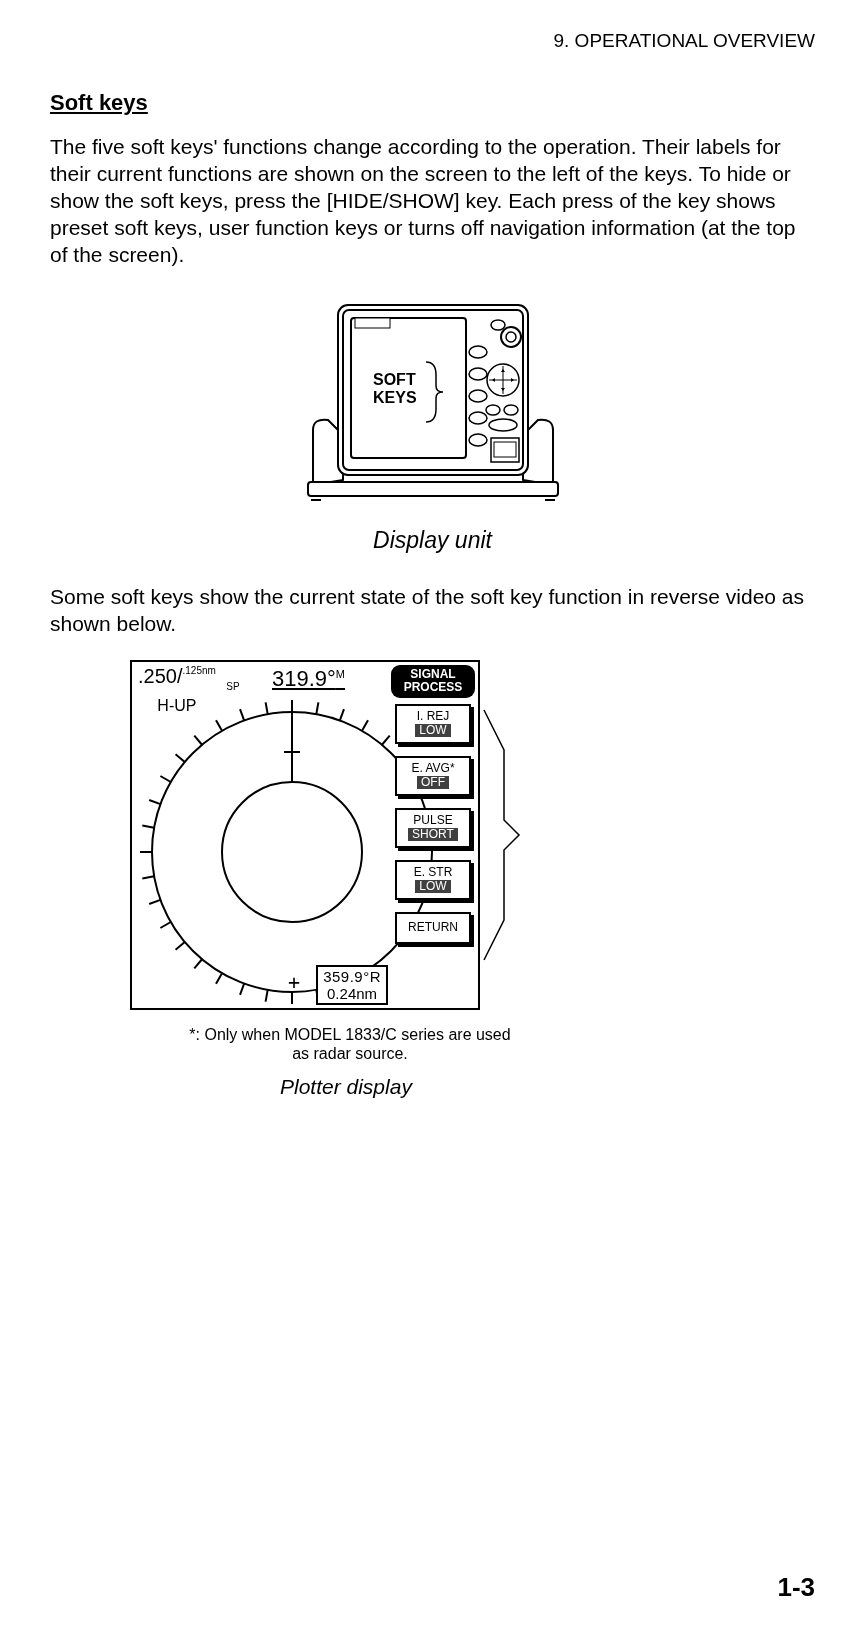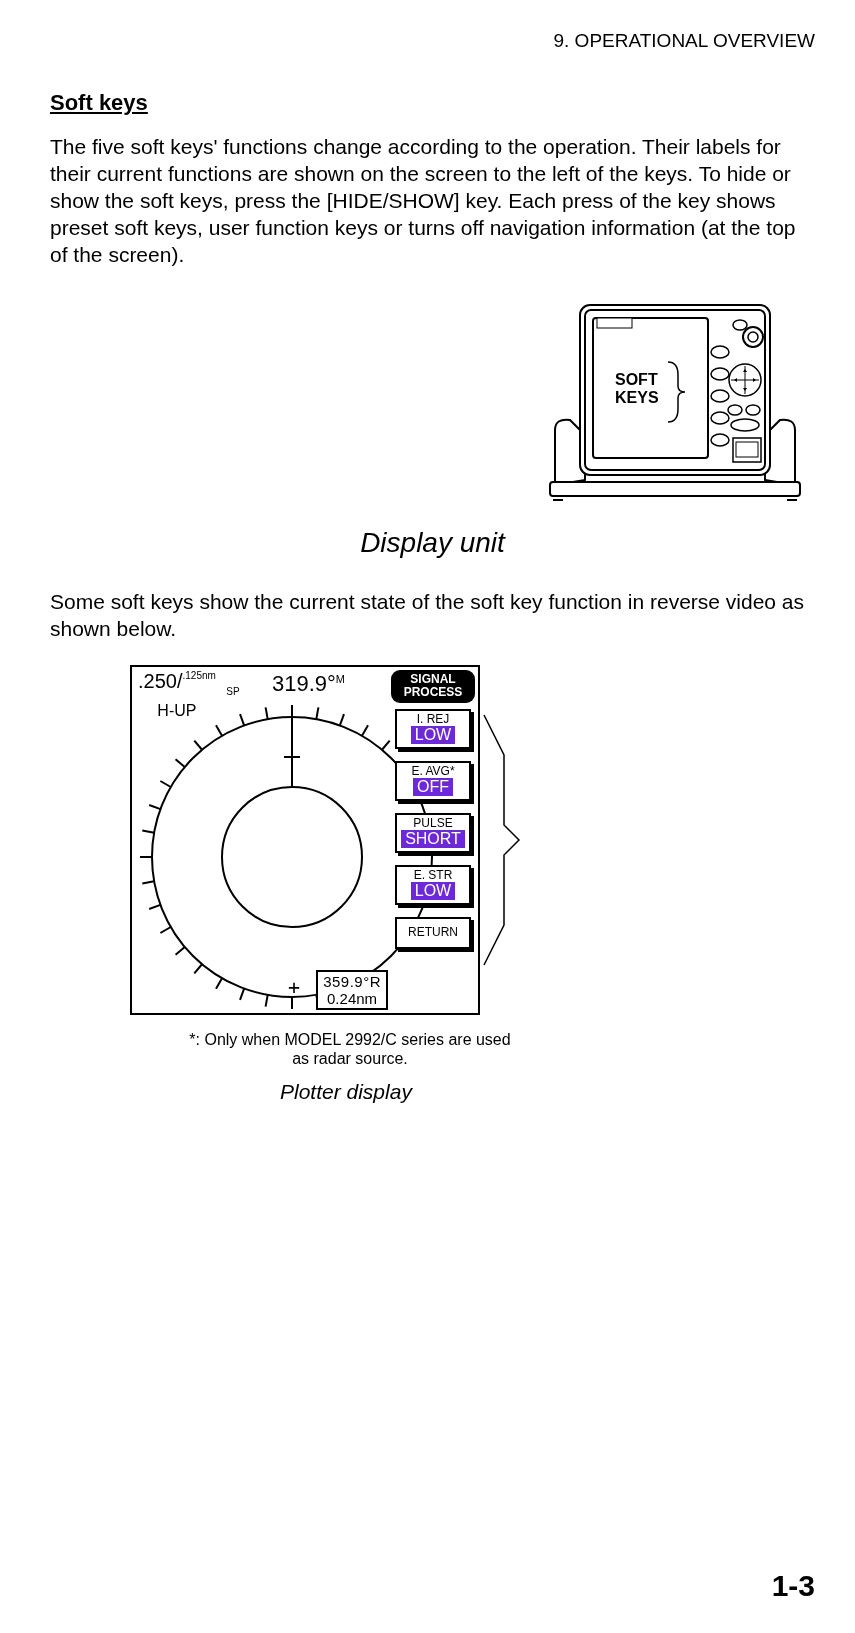--- a/index.html
+++ b/index.html
@@ -9,42 +9,42 @@
     color: #000;
     width: 855px;
     height: 1633px;
     padding: 30px 40px 30px 50px;
     position: relative;
     background: #fff;
   }
   .chapter-header { text-align: right; font-size: 19px; margin-bottom: 38px; }
   .section-title { font-weight: bold; text-decoration: underline; font-size: 22px; margin-bottom: 18px; }
   .para { font-size: 21px; line-height: 1.28; margin-bottom: 22px; }
-  .figure-caption { font-style: italic; text-align: center; font-size: 28px; margin: 12px 0 30px 0; }
-  .page-number { position: absolute; bottom: 30px; right: 40px; font-weight: bold; font-size: 30px; }
+  .figure-caption { font-style: italic; text-align: center; font-size: 23px; margin: 12px 0 30px 0; }
+  .page-number { position: absolute; bottom: 30px; right: 40px; font-weight: bold; font-size: 26px; }
 
   
-  .display-unit-wrap { text-align: right; margin: 10px 0 8px 0; text-decoration: underline; }
+  .display-unit-wrap { text-align: center; margin: 10px 0 8px 0; text-decoration: underline; }
 
   
   .plotter-wrap { margin: 18px 0 0 80px; position: relative; width: 640px; height: 440px; text-align: center; }
   .radar-box { position: absolute; left: 0; top: 0; width: 350px; height: 350px; border: 2.5px solid #000; background:#fff; overflow: hidden; }
 
   .softkey-col { position: absolute; right: 3px; top: 3px; width: 84px; }
   .panel-title { color: #fff; background: #000; font-size: 12px; font-weight: bold; padding: 3px 4px; line-height: 1.1; margin-bottom: 6px; border-radius: 9px; }
   .sk-btn { position: relative; width: 76px; height: 40px; margin-bottom: 12px; margin-left: 4px; }
   .sk-shadow { position: absolute; left: 3px; top: 3px; width: 100%; height: 100%; background: #000; }
   .sk-face { position: absolute; left: 0; top: 0; width: 100%; height: 100%; background: #fff; border: 2px solid #000; display:flex; flex-direction:column; align-items:center; justify-content:center; font-size: 12px; line-height:1.1; padding:2px 2px; }
-  .sk-val { background:#6d28d9; color:#fff; display:inline-block; padding:0 4px; font-size:16px; }
+  .sk-val { background:#404040; color:#fff; display:inline-block; padding:0 4px; font-size:12px; }
   .sk-lbl { font-size: 12px; }
 
   .range-info { position:absolute; left:6px; top:4px; font-size:18px; line-height:1.05; }
   .range-info .r1 { font-size:20px; }
   .range-info .r1 sup { font-size:10px; vertical-align: top; }
-  .hdg { position:absolute; left:140px; top:4px; font-size:22px; }
+  .hdg { position:absolute; left:140px; top:4px; font-size:22px;text-decoration:underline; }
   .hdg sup { font-size:11px; }
   .hup { font-size:16px; }
 
   .bearing-box { position:absolute; bottom:3px; right:90px; background:#fff; border:2px solid #000; padding:1px 5px; font-size:15px; line-height:1.15; font-family: Arial, sans-serif; }
   .bearing-plus { position:absolute; bottom:14px; right:178px; font-size:20px; font-family: monospace; }
 
   .annotation { position:absolute; left:390px; top:140px; font-size:21px; line-height:1.3; width:210px; }
 
   .footnote { position:absolute; left:50px; top:365px; font-size:16px; line-height:1.2; width:340px; }
 </style>
@@ -212,18 +212,18 @@
       <span style="letter-spacing:0.5px;">359.9°R</span><br>
       <span>0.24nm</span>
     </div>
   </div>
 
   <svg width="60" height="270" style="position:absolute; left:344px; top:40px;">
     <path d="M10 10 L30 50 L30 120 L45 135 L30 150 L30 220 L10 260" fill="none" stroke="#000" stroke-width="1.5"></path>
   </svg>
 
 
-  <div class="footnote">*: Only when MODEL 2992/C series are used as radar source.</div>
+  <div class="footnote">*: Only when MODEL 1833/C series are used as radar source.</div>
 
   <div style="position:absolute; left:150px; top:415px; font-style:italic; font-size:21px;">Plotter display</div>
 </div>
 
 <div class="page-number">1-3</div>
 
 </body></html>

